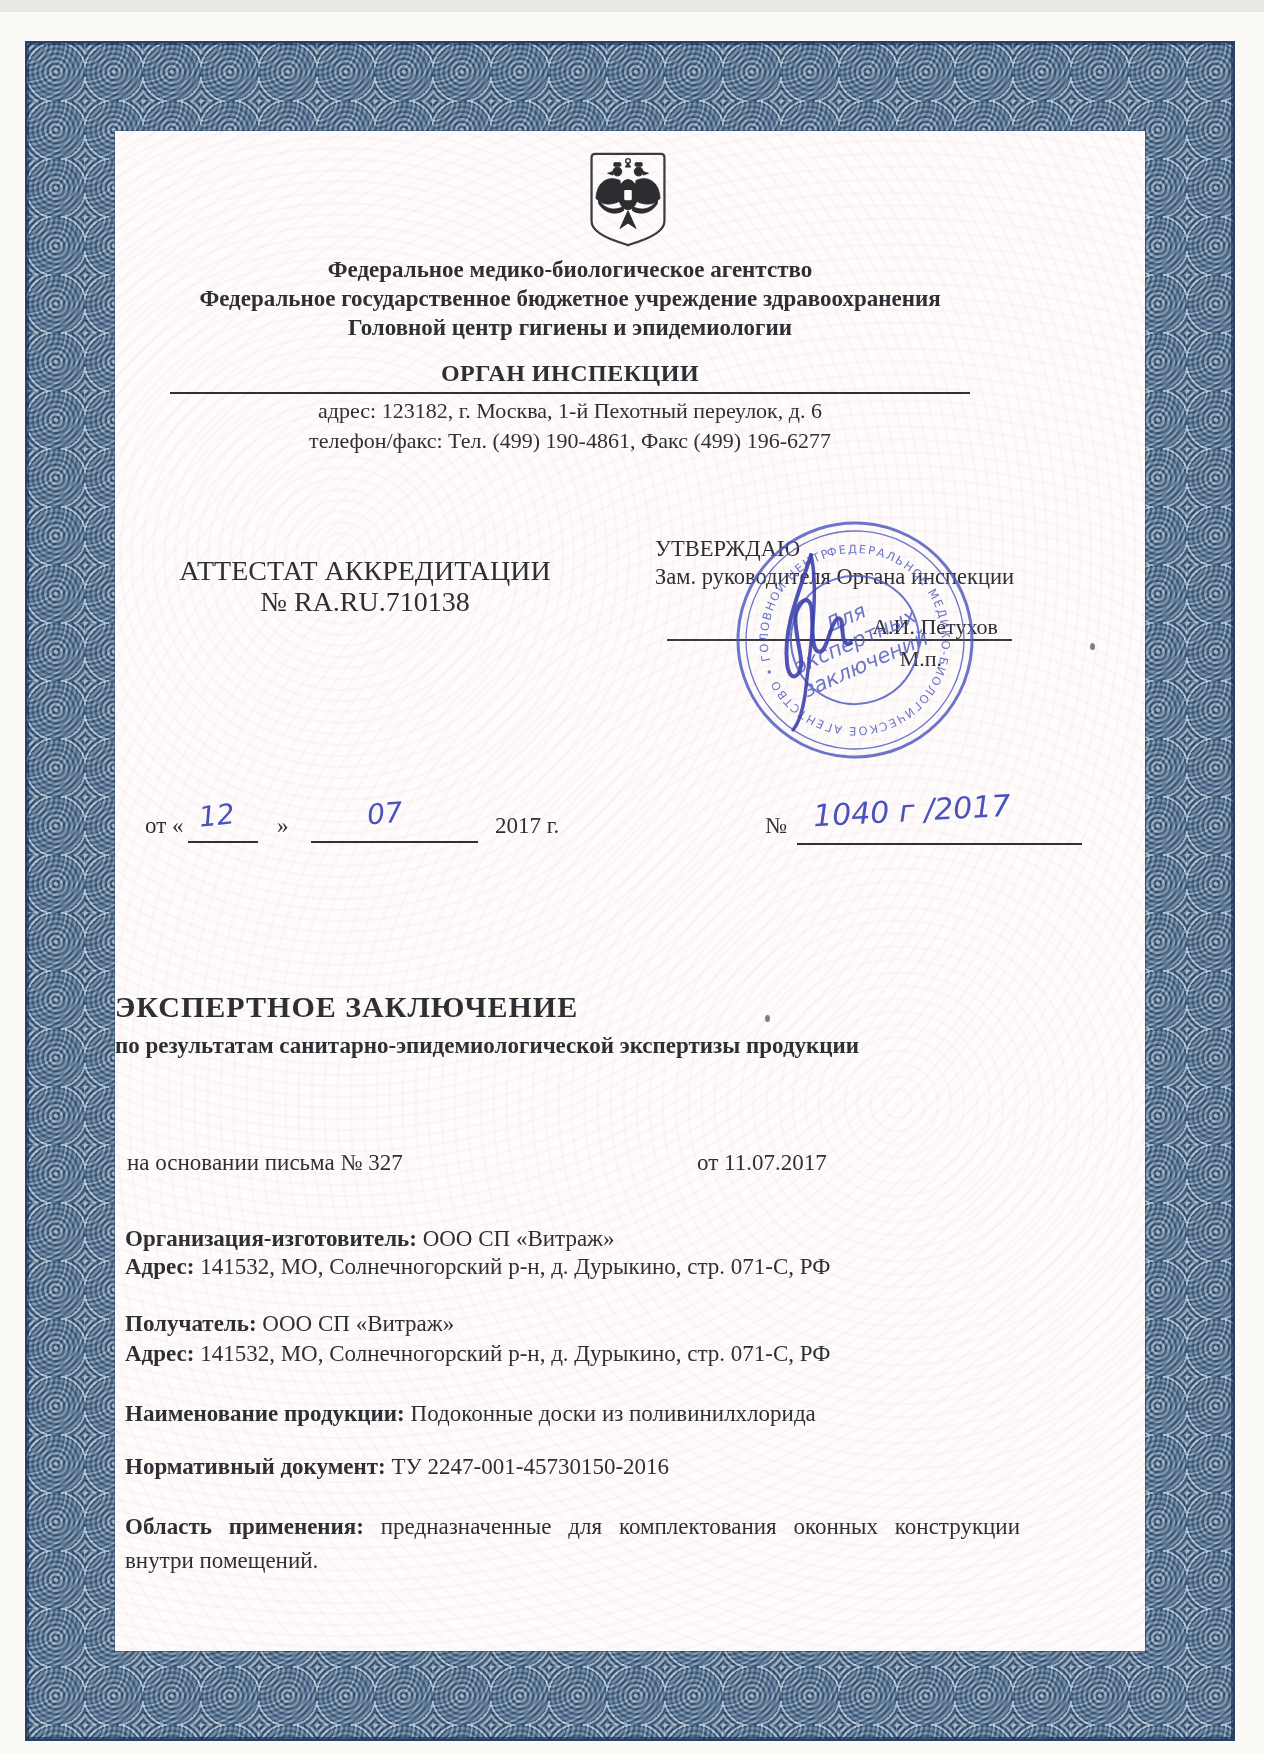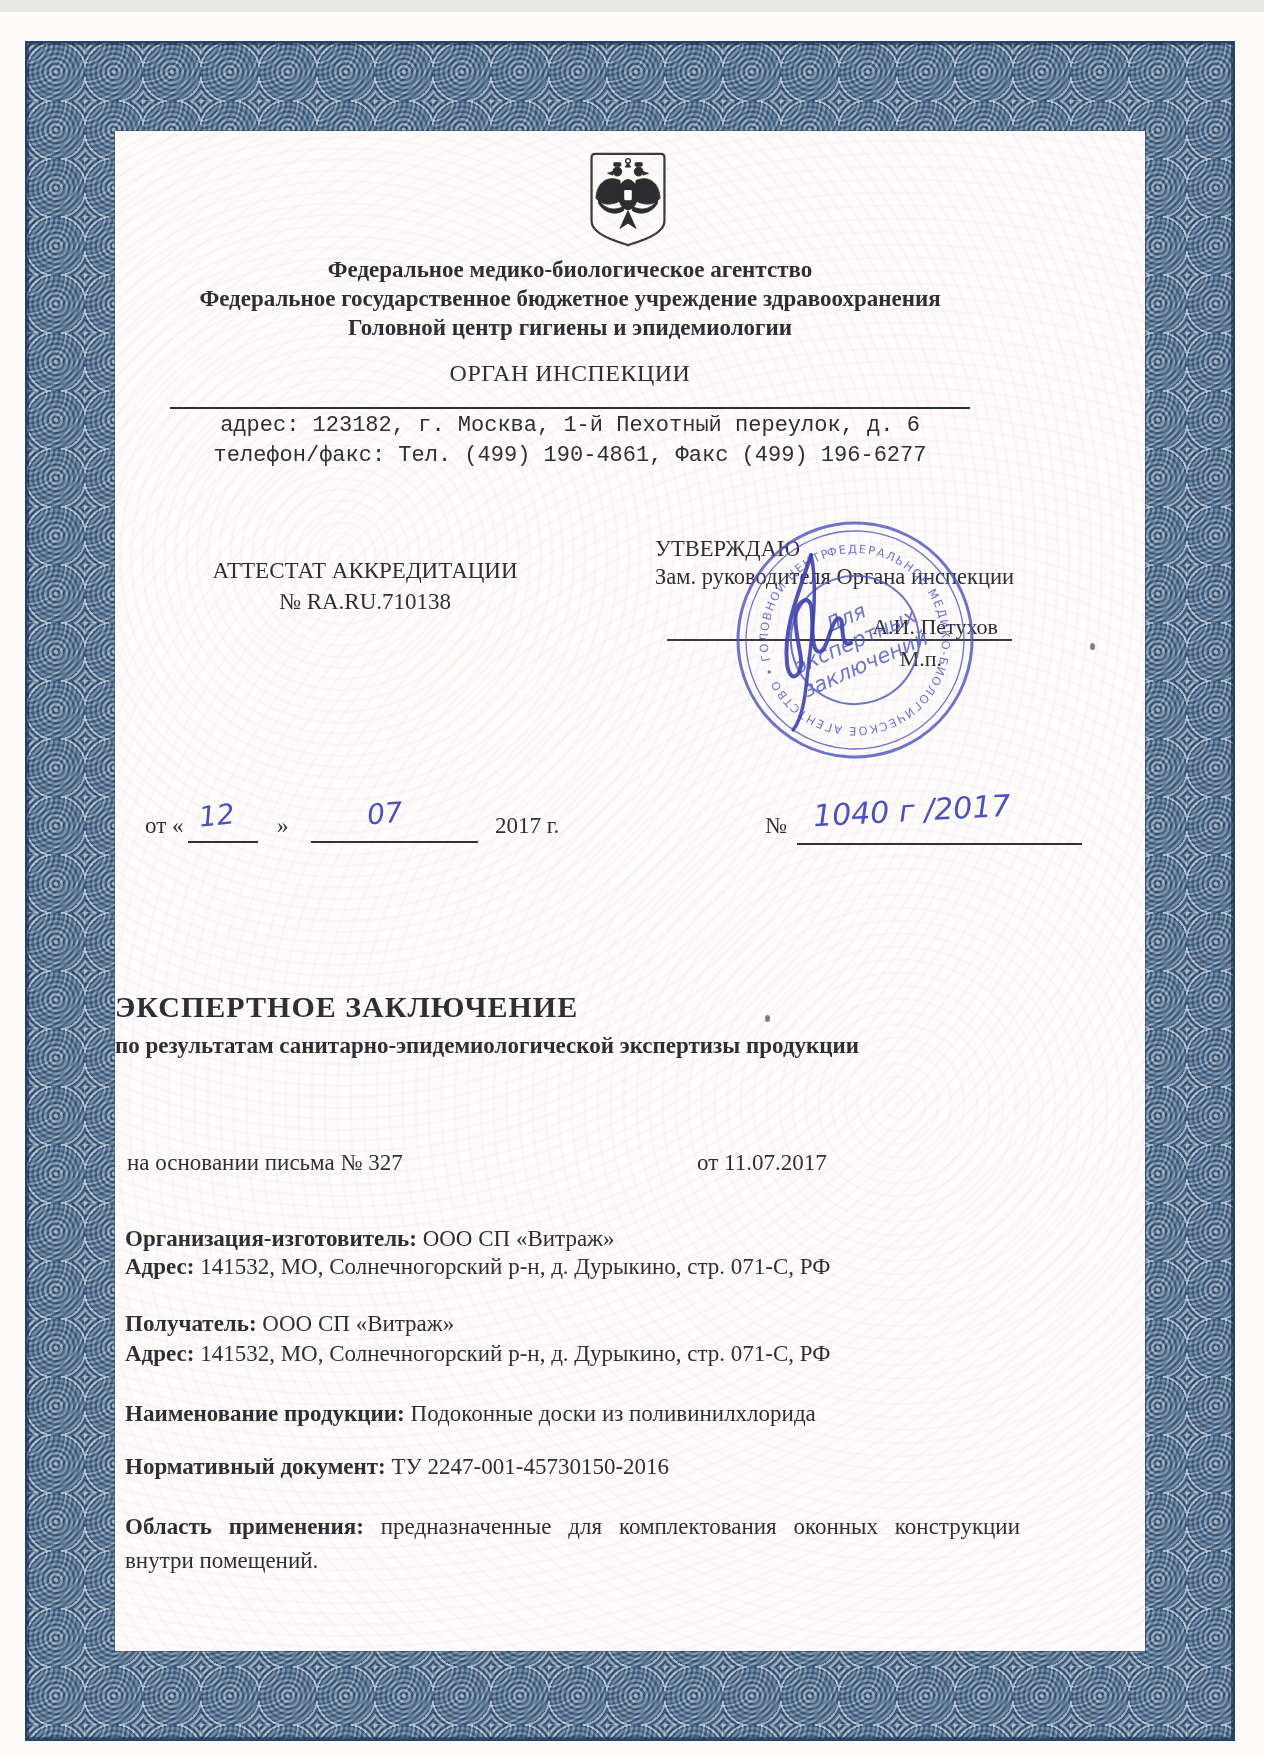--- a/index.html
+++ b/index.html
@@ -39,25 +39,25 @@
     box-shadow:0 0 0 1px rgba(36,66,107,.45);
   }
   .content > div, .content > svg {position:absolute;}
 
   .emblem{left:473px;top:18px;width:80px;height:102px;}
 
   .header{left:0;top:124px;width:910px;text-align:center;}
   .header .org{font-size:23px;font-weight:bold;line-height:29px;}
   .inspection{
     width:800px;margin:18px auto 0;border-bottom:2px solid #2f2f35;
-    padding-bottom:20px;font-size:24px;font-weight:normal;letter-spacing:.5px;
+    padding-bottom:5px;font-size:24px;font-weight:bold;letter-spacing:.5px;
   }
-  .addr{font-size:22px;line-height:27px;margin-top:3px;font-family:Liberation Mono, monospace;}
+  .addr{font-size:22px;line-height:27px;margin-top:3px;}
 
-  .accred{left:50px;top:424px;width:400px;text-align:center;font-size:23px;line-height:31px;}
+  .accred{left:50px;top:424px;width:400px;text-align:center;font-size:28px;line-height:31px;}
 
   .approval{left:540px;top:404px;width:405px;text-align:left;font-size:22.5px;line-height:28px;}
   .approval .name{position:absolute;right:62px;top:78px;font-size:22px;}
   .approval .sigline{position:absolute;left:12px;top:104px;width:345px;height:2px;background:#3a3a40;}
   .approval .mp{position:absolute;right:118px;top:110px;font-size:22px;}
 
   .stamp{left:615px;top:384px;width:250px;height:250px;}
   .signature{left:628px;top:418px;width:130px;height:185px;}
 
   .issue-row{left:0;top:676px;width:100%;height:60px;font-size:23px;padding-left:43px;}

